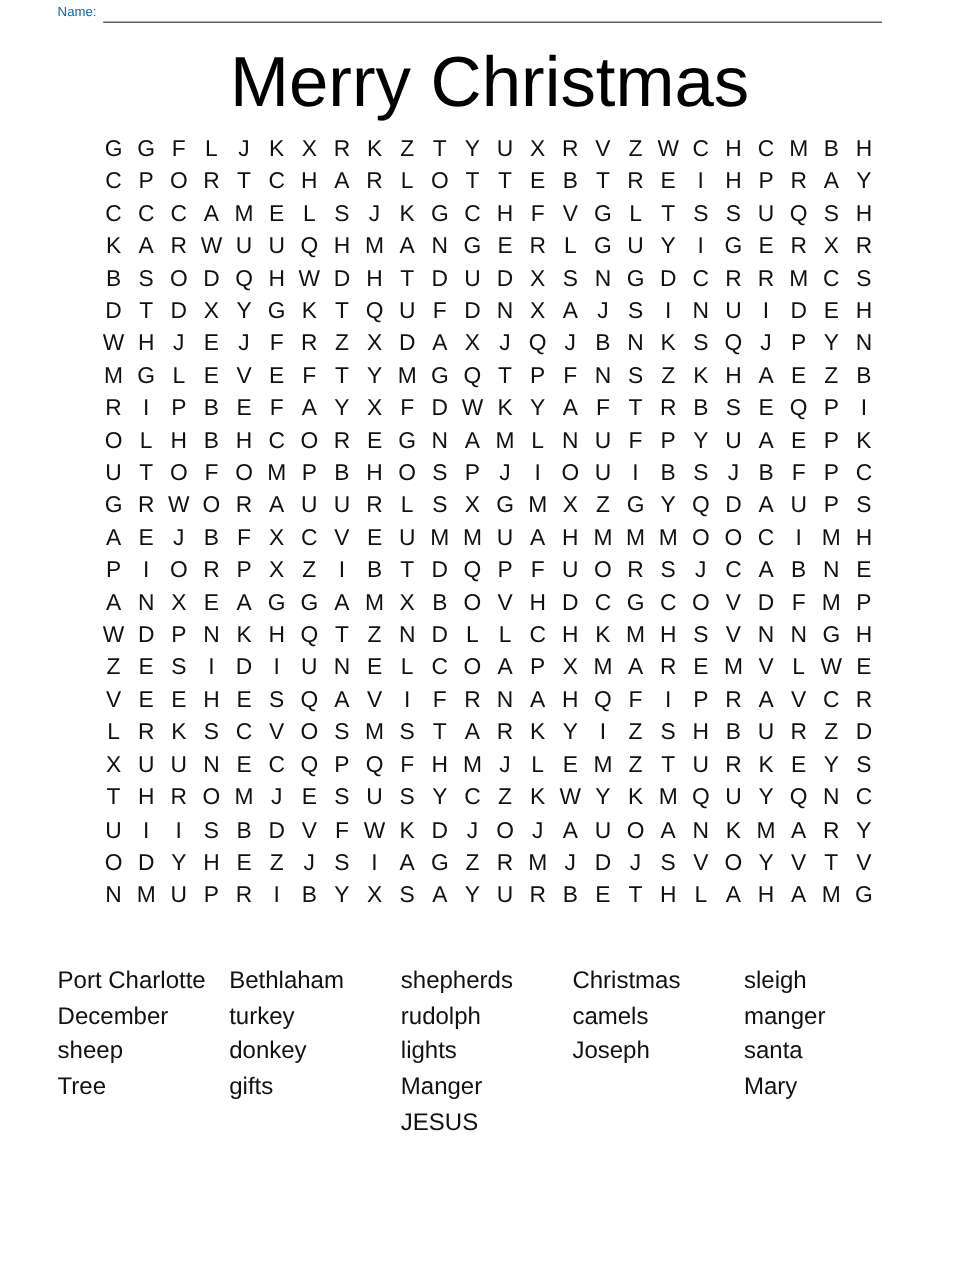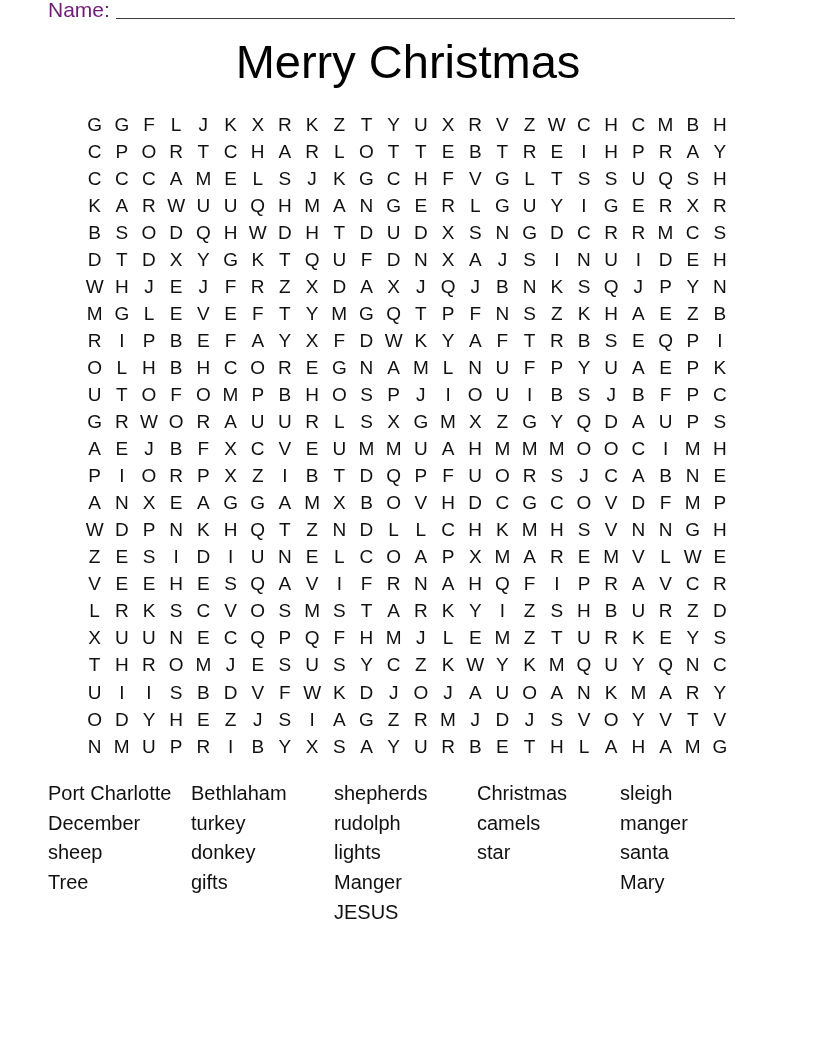--- a/index.html
+++ b/index.html
@@ -19,40 +19,40 @@
   
   .name-row {
     position: absolute;
     left: 48px;
     top: 1px;
     width: 687px;
     display: flex;
     align-items: flex-end;
   }
   .name-label {
-    font-size: 21px;
+    font-size: 11px;
     line-height: 18px;
-    color: #701a75;
+    color: #0369a1;
     margin-right: 6px;
     white-space: nowrap;
   }
   .name-line {
     flex: 1;
     height: 17px;
     border-bottom: 1.5px solid #3c3c3c;
   }
 
   
   .title {
     position: absolute;
     top: 34px;
     left: 0;
     width: 100%;
     text-align: center;
-    font-size: 47px;
+    font-size: 59px;
     font-weight: 500;
     letter-spacing: 0px;
     color: #000000;
   }
 
   
   .letter-grid {
     position: absolute;
     left: 81px;
     top: 111px;
@@ -71,20 +71,21 @@
 
   
   .word-list {
     position: absolute;
     left: 48px;
     top: 779px;
     display: flex;
   }
   .word-col {
     width: 143px;
+    margin-top: 24px;
   }
   .word {
     font-size: 20px;
     line-height: 29.7px;
     color: #111111;
     white-space: nowrap;
   }
 </style>
 </head>
 <body>
@@ -691,21 +692,21 @@
     <div class="word-col">
       <div class="word">shepherds</div>
       <div class="word">rudolph</div>
       <div class="word">lights</div>
       <div class="word">Manger</div>
       <div class="word">JESUS</div>
     </div>
     <div class="word-col">
       <div class="word">Christmas</div>
       <div class="word">camels</div>
-      <div class="word">star</div>
+      <div class="word">Joseph</div>
     </div>
     <div class="word-col">
       <div class="word">sleigh</div>
       <div class="word">manger</div>
       <div class="word">santa</div>
       <div class="word">Mary</div>
     </div>
   </div>
 
 </body></html>

